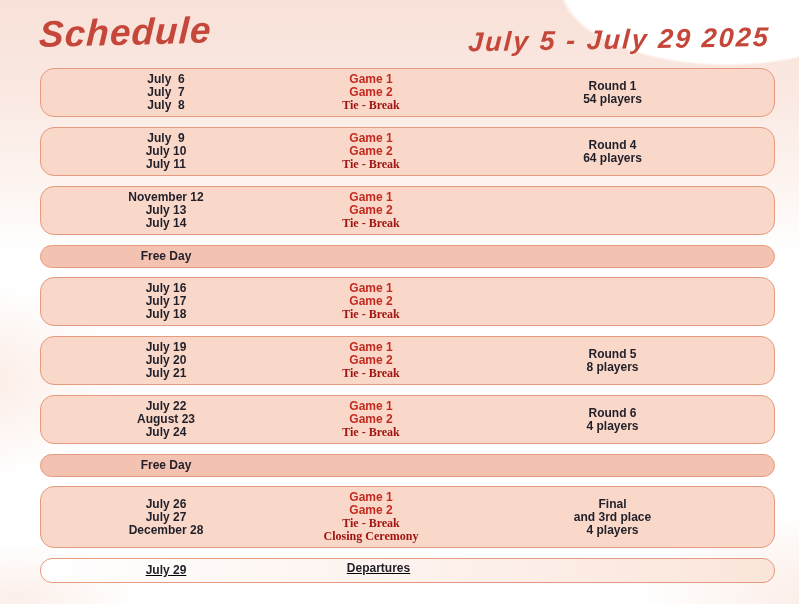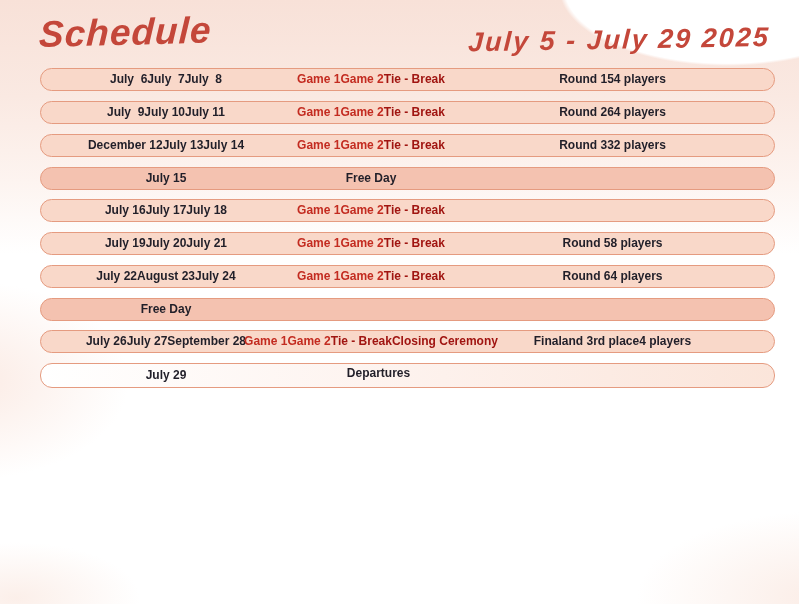--- a/index.html
+++ b/index.html
@@ -44,31 +44,32 @@
   }
   .row.free{
     background:var(--freeday-bg,#f4c2b0);
     border-radius:12px;
     margin-top:4px;margin-bottom:9px;
   }
   .row.departure{
     background:linear-gradient(90deg,#ffffff 0%,#fdf1ec 55%,#fbe5da 100%);
     border-radius:12px;
     padding:5px 0;
-  }
-
-  .cell{display:flex;flex-direction:row;justify-content:center;text-align:center;}
+    text-decoration:underline;
+  }
+
+  .cell{display:flex;flex-direction:column;justify-content:center;text-align:center;}
 
   .date-line,.event-line,.info-line,.row-label{
     font-size:12px;line-height:13px;font-weight:700;
     color:var(--dark-text,#211f29);
     white-space:pre;
   }
   .event-line.red{color:var(--game-red,#c32b20);}
-  .event-line.maroon{color:var(--tiebreak-maroon,#a01511);}
+  .event-line.maroon{color:var(--tiebreak-maroon,#a01511);font-family:Liberation Serif, serif;}
   .row.departure .row-label{transform:translateY(-2px);margin-left:15px;}
 </style>
 </head>
 <body>
 
 <div class="page">
   <div class="header">
     <div class="title">Schedule</div>
     <div class="date-range">July 5 - July 29 2025</div>
   </div>
@@ -94,44 +95,37 @@
           <div class="date-line">July  9</div>
           <div class="date-line">July 10</div>
           <div class="date-line">July 11</div>
         </div>
         <div class="cell">
           <div class="event-line red">Game 1</div>
           <div class="event-line red">Game 2</div>
           <div class="event-line maroon">Tie - Break</div>
         </div>
         <div class="cell">
-          <div class="info-line">Round 2</div>
+          <div class="info-line">Round 4</div>
           <div class="info-line">64 players</div>
         </div>
       </div>
       <div class="row round">
         <div class="cell">
-          <div class="date-line">December 12</div>
+          <div class="date-line">November 12</div>
           <div class="date-line">July 13</div>
           <div class="date-line">July 14</div>
         </div>
         <div class="cell">
           <div class="event-line red">Game 1</div>
           <div class="event-line red">Game 2</div>
           <div class="event-line maroon">Tie - Break</div>
         </div>
-        <div class="cell">
-          <div class="info-line">Round 3</div>
-          <div class="info-line">32 players</div>
-        </div>
       </div>
       <div class="row free">
-        <div class="cell">
-          <div class="date-line">July 15</div>
-        </div>
         <div class="cell">
           <div class="row-label">Free Day</div>
         </div>
         <div class="cell"></div>
       </div>
       <div class="row round">
         <div class="cell">
           <div class="date-line">July 16</div>
           <div class="date-line">July 17</div>
           <div class="date-line">July 18</div>
@@ -177,21 +171,21 @@
       <div class="row free">
         <div class="cell">
           <div class="row-label">Free Day</div>
         </div>
         <div class="cell"></div>
       </div>
       <div class="row round">
         <div class="cell">
           <div class="date-line">July 26</div>
           <div class="date-line">July 27</div>
-          <div class="date-line">September 28</div>
+          <div class="date-line">December 28</div>
         </div>
         <div class="cell">
           <div class="event-line red">Game 1</div>
           <div class="event-line red">Game 2</div>
           <div class="event-line maroon">Tie - Break</div>
           <div class="event-line maroon">Closing Ceremony</div>
         </div>
         <div class="cell">
           <div class="info-line">Final</div>
           <div class="info-line">and 3rd place</div>

